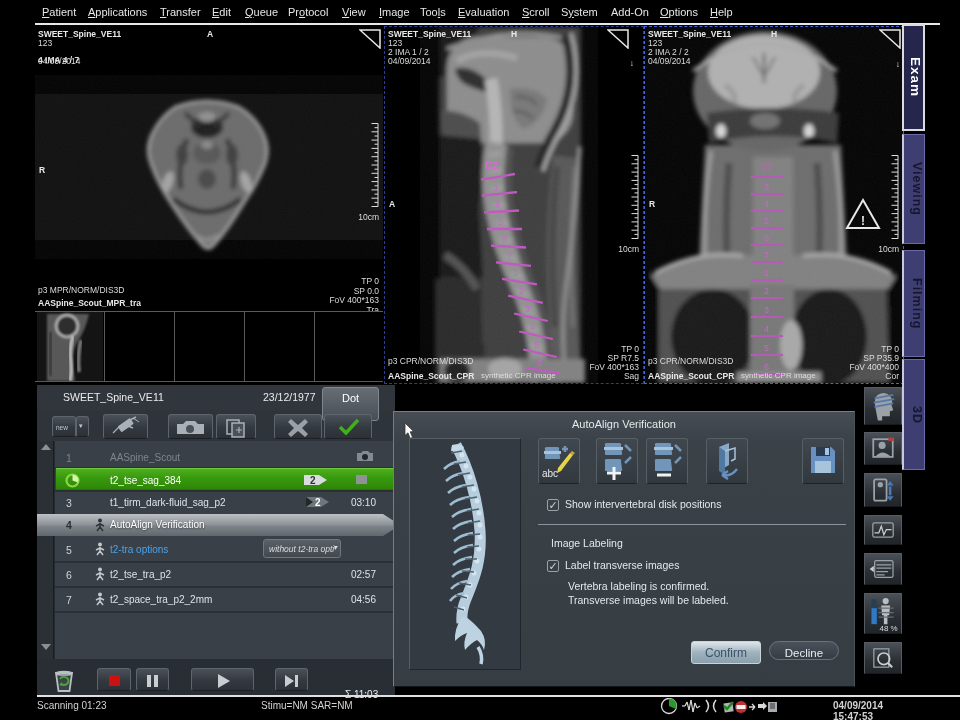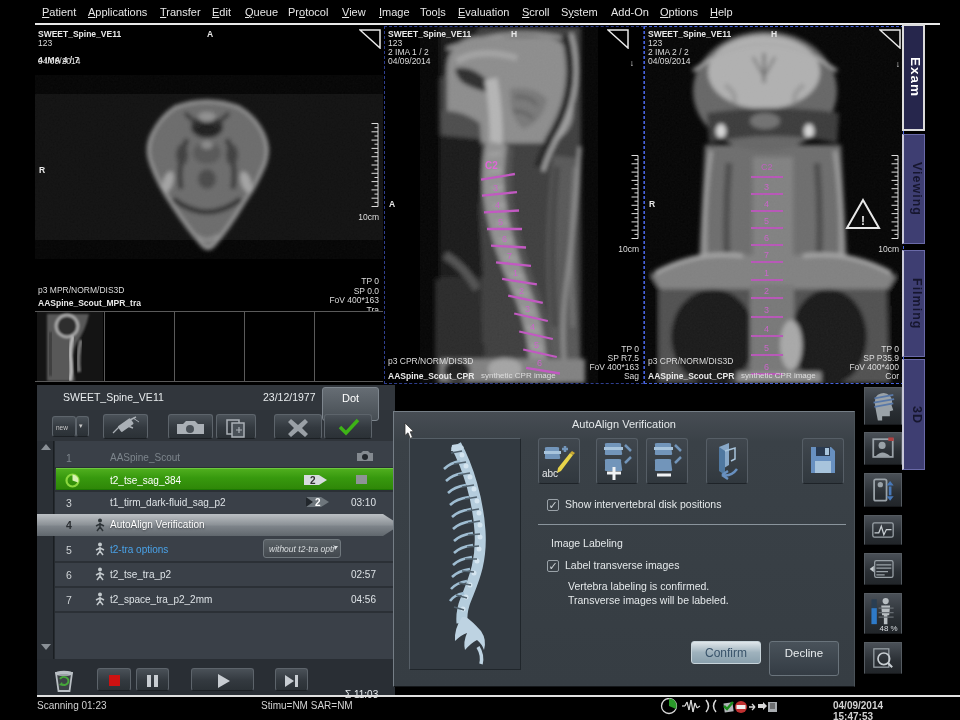--- a/index.html
+++ b/index.html
@@ -741,21 +741,21 @@
   <div class="cbx" style="left:153px; top:87px;">✓</div>
   <div class="dtxt" style="left:171px; top:86px;">Show intervertebral disk positions</div>
   <div class="abs" style="left:144px; top:112px; width:308px; height:1px; background:#8a949c;"></div>
   <div class="dtxt" style="left:157px; top:125px;">Image Labeling</div>
   <div class="cbx" style="left:153px; top:148px;">✓</div>
   <div class="dtxt" style="left:171px; top:147px;">Label transverse images</div>
   <div class="dtxt" style="left:174px; top:168px;">Vertebra labeling is confirmed.</div>
   <div class="dtxt" style="left:174px; top:182px;">Transverse images will be labeled.</div>
 
   <div class="abs" style="left:297px; top:229px; width:70px; height:23px; border-radius:3px; background:linear-gradient(#dfe6ea,#9fb2bd 50%,#8aa0ad); border:1px solid #c8d4da; color:#39536a; font-size:12px; text-align:center; line-height:22px;">Confirm</div>
-  <div class="abs" style="left:375px; top:229px; width:70px; height:35px; border-radius:3px; background:linear-gradient(#49525a,#343c44); border:1px solid #6a747c; color:#e8ecee; font-size:11.5px; text-align:center; line-height:22px;">Decline</div>
+  <div class="abs" style="left:375px; top:229px; width:70px; height:19px; border-radius:11px; background:linear-gradient(#49525a,#343c44); border:1px solid #6a747c; color:#e8ecee; font-size:11.5px; text-align:center; line-height:22px;">Decline</div>
 
   <svg style="position:absolute; left:10px; top:10px;" width="10" height="18" viewBox="0 0 10 18">
     <path d="M 1 1 L 1 13.5 L 4 10.8 L 6.2 16.5 L 8.5 15.3 L 6.2 9.8 L 9.7 9.6 Z" fill="#fff" stroke="#333" stroke-width="0.8"></path>
   </svg>
 </div>
 
 <div id="status">
   <span class="abs" style="left:37px; top:3px;">Scanning 01:23</span>
   <span class="abs" style="left:261px; top:3px;">Stimu=NM SAR=NM</span>
   <svg class="abs" style="left:660px; top:1px;" width="120" height="17" viewBox="0 0 120 17">

